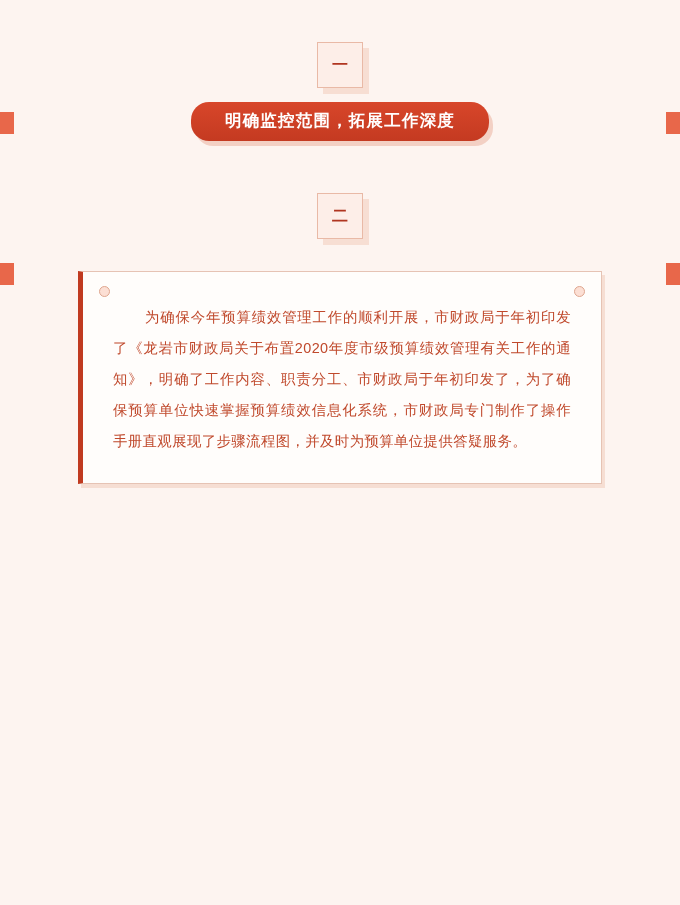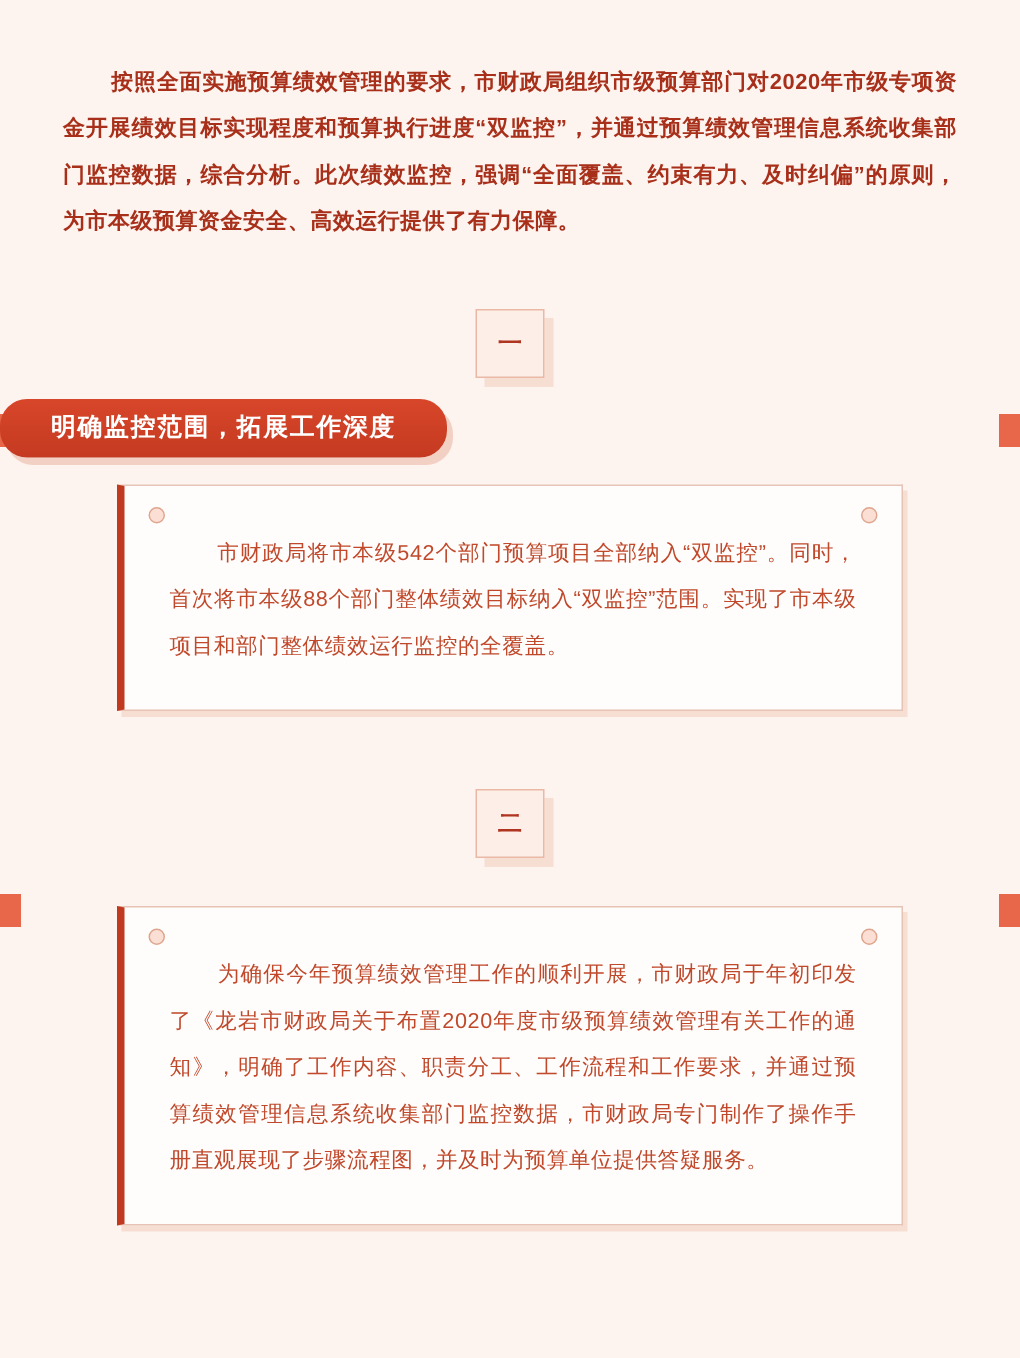--- a/index.html
+++ b/index.html
@@ -52,21 +52,21 @@
     justify-content: center;
     color: #b03520;
     font-size: 16px;
     font-weight: bold;
     box-shadow: 6px 6px 0 0 #f7ded3;
   }
 
   
   .ribbon-wrap {
     display: flex;
-    justify-content: flex-start;
+    justify-content: center;
     margin-top: 14px;
     position: relative;
   }
   .ribbon {
     position: relative;
     background: linear-gradient(180deg, #d8462a 0%, #c43a21 100%);
     color: #ffffff;
     font-size: 16.5px;
     font-weight: bold;
     letter-spacing: 1.2px;
@@ -120,46 +120,40 @@
 
   .block { position: relative; }
   #block-1 { margin-top: 42px; }
   #block-2 { margin-top: 52px; }
 </style>
 </head>
 <body>
 
 <div class="page">
 
-  <div class="intro"><span class="indent"></span><span>按照全面实施预算绩效管理的要求，市财政局组织市级预算部门对2020年市级专项资金开展绩效目标实现程度和预算执行进度“双监控”，并通过预算绩效管理信息系统收集部门监控数据，综合分析。此次绩效监控，强调“全面覆盖、约束有力、及时纠偏”的原则，为市本级预算资金安全、高效运行提供了有力保障。</span></div>
 
   <div class="block" id="block-1">
     <div class="sec-num-wrap">
       <div class="sec-num">一</div>
     </div>
     <div class="ribbon-wrap">
       <span class="ribbon-tail-l"></span>
       <span class="ribbon-tail-r"></span>
       <div class="ribbon">明确监控范围，拓展工作深度</div>
-    </div>
-    <div class="card">
-      <span class="dot l"></span>
-      <span class="dot r"></span>
-      <p><span class="indent"></span><span>市财政局将市本级542个部门预算项目全部纳入“双监控”。同时，首次将市本级88个部门整体绩效目标纳入“双监控”范围。实现了市本级项目和部门整体绩效运行监控的全覆盖。</span></p>
     </div>
   </div>
 
   <div class="block" id="block-2">
     <div class="sec-num-wrap">
       <div class="sec-num">二</div>
     </div>
     <div class="ribbon-wrap">
       <span class="ribbon-tail-l"></span>
       <span class="ribbon-tail-r"></span>
     </div>
     <div class="card">
       <span class="dot l"></span>
       <span class="dot r"></span>
-      <p><span class="indent"></span><span>为确保今年预算绩效管理工作的顺利开展，市财政局于年初印发了《龙岩市财政局关于布置2020年度市级预算绩效管理有关工作的通知》，明确了工作内容、职责分工、工作流程和工作要求，并通过预算绩效管理信息系统收集部门监控数据，市财政局专门制作了操作手册直观展现了步骤流程图，并及时为预算单位提供答疑服务。</span></p>
+      <p><span class="indent"></span><span>为确保今年预算绩效管理工作的顺利开展，市财政局于年初印发了《龙岩市财政局关于布置2020年度市级预算绩效管理有关工作的通知》，明确了工作内容、职责分工、市财政局于年初印发了，为了确保预算单位快速掌握预算绩效信息化系统，市财政局专门制作了操作手册直观展现了步骤流程图，并及时为预算单位提供答疑服务。</span></p>
     </div>
   </div>
 
 </div>
 
 </body></html>

